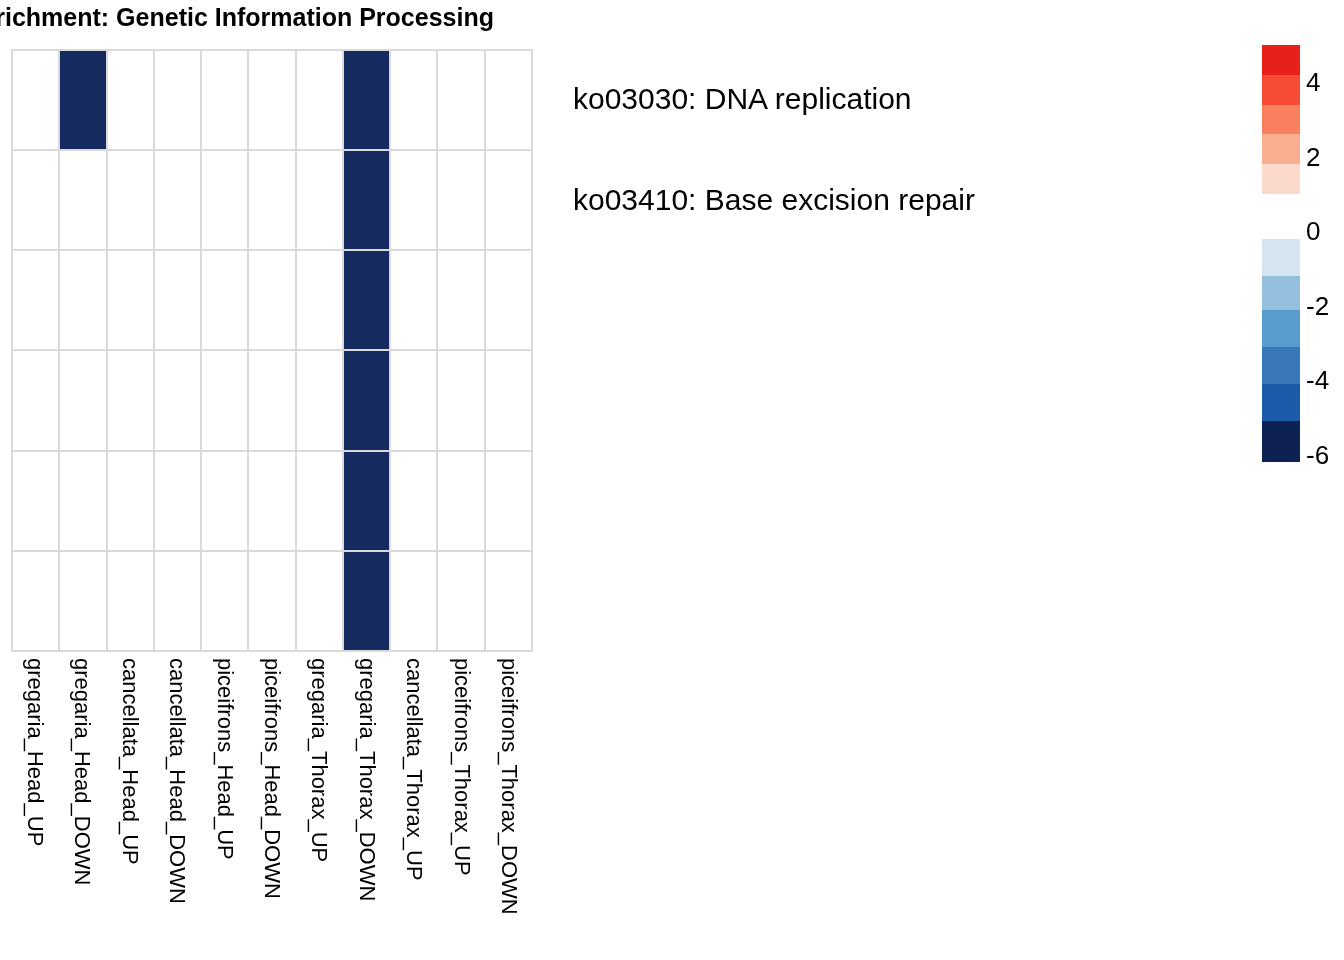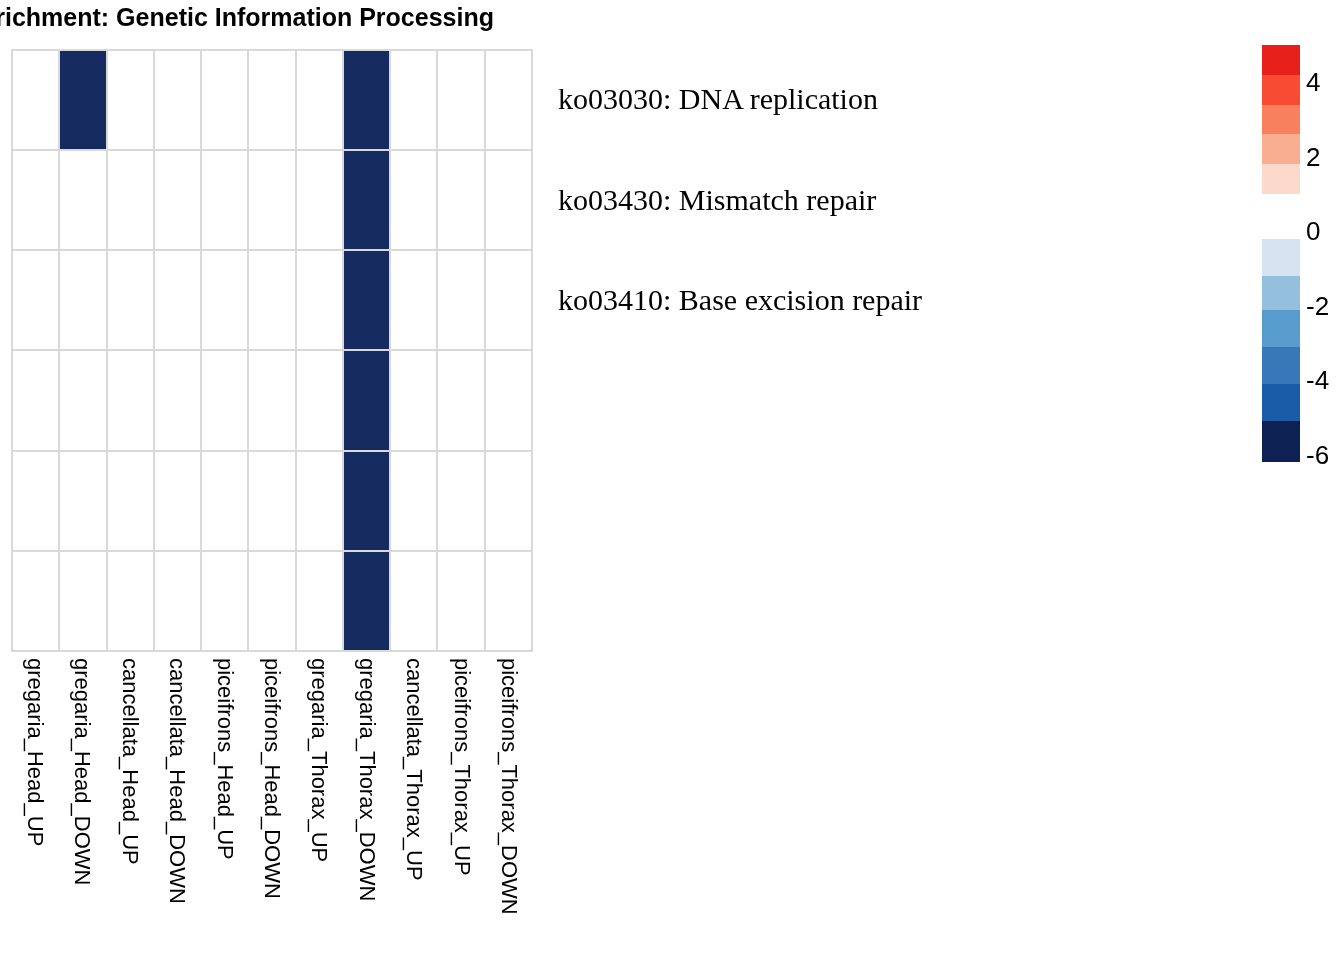--- a/index.html
+++ b/index.html
@@ -47,27 +47,26 @@
   }
   .hm-cell {
     background: #ffffff;
     width: 100%;
     height: 100%;
   }
 
   
   #row-labels {
     position: absolute;
-    left: 558px;
+    left: 573px;
     top: 49px;
     width: 740px;
     height: 603px;
     display: grid;
     grid-template-rows: repeat(6, 1fr);
-    font-family: Liberation Serif, serif;
   }
   .row-label {
     display: flex;
     align-items: center;
     font-size: 30px;
     line-height: 34px;
     white-space: nowrap;
     color: #000000;
   }
 
@@ -203,21 +202,20 @@
     <div class="hm-cell" style="background: rgb(255, 255, 255);"></div>
     <div class="hm-cell" style="background: rgb(255, 255, 255);"></div>
     <div class="hm-cell" style="background: rgb(21, 42, 94);"></div>
     <div class="hm-cell" style="background: rgb(255, 255, 255);"></div>
     <div class="hm-cell" style="background: rgb(255, 255, 255);"></div>
     <div class="hm-cell" style="background: rgb(255, 255, 255);"></div>
   </div>
 
 <div id="row-labels">
     <div class="row-label">ko03030: DNA replication</div>
-    <div class="row-label">ko03430: Mismatch repair</div>
     <div class="row-label">ko03410: Base excision repair</div>
   </div>
 
 <div id="col-labels">
     <div class="col-label-slot">
       <div class="col-label">gregaria_Head_UP</div>
     </div>
     <div class="col-label-slot">
       <div class="col-label">gregaria_Head_DOWN</div>
     </div>

